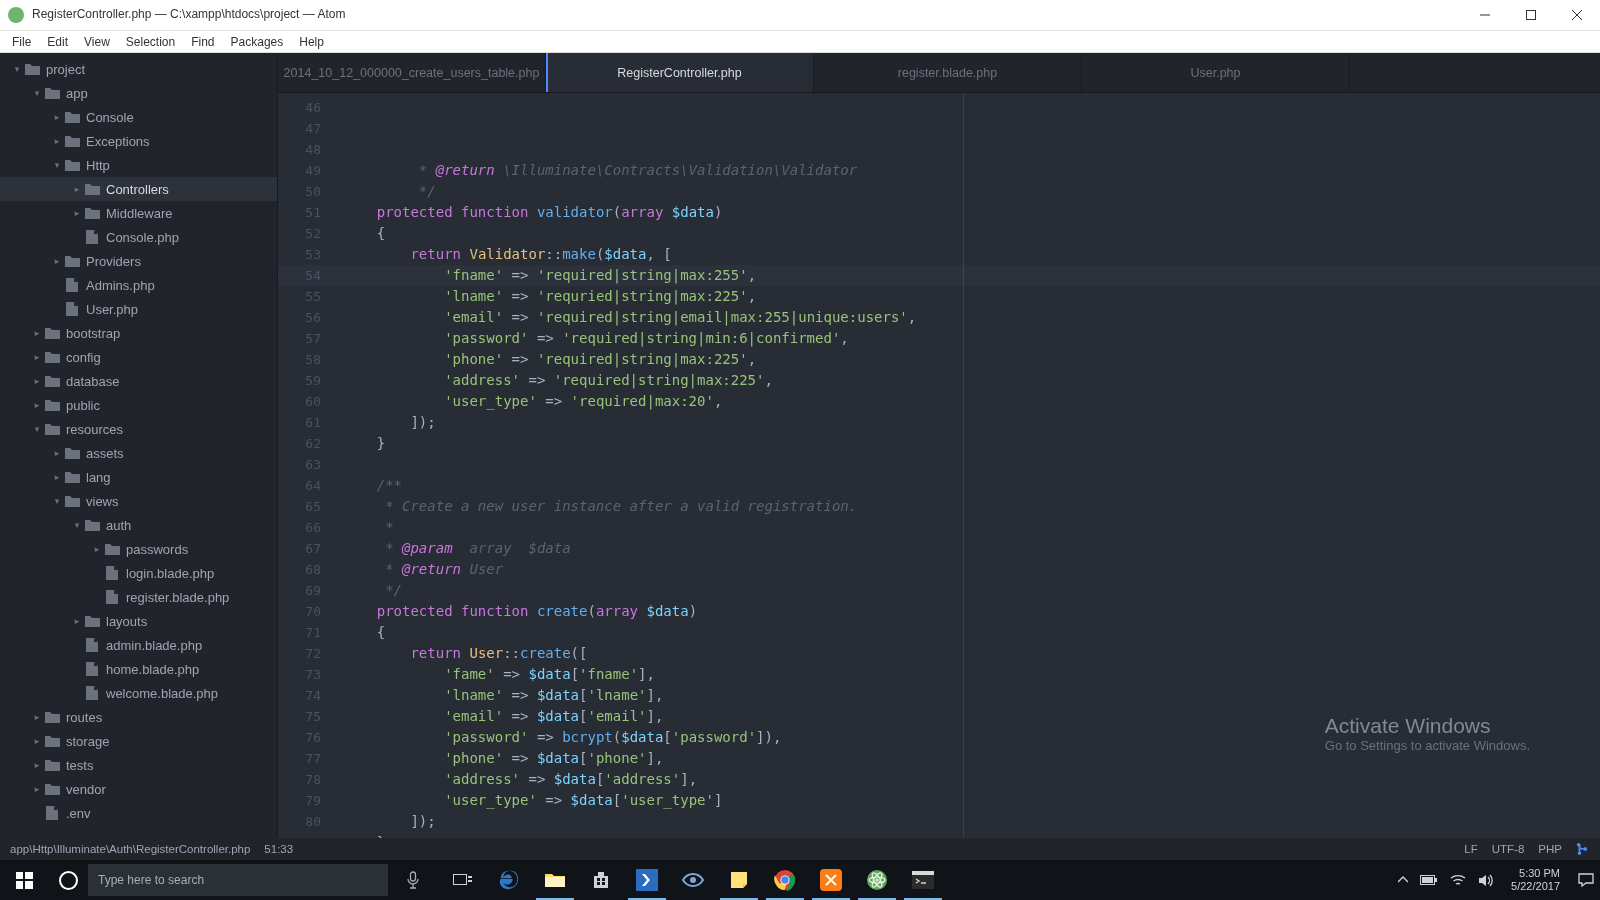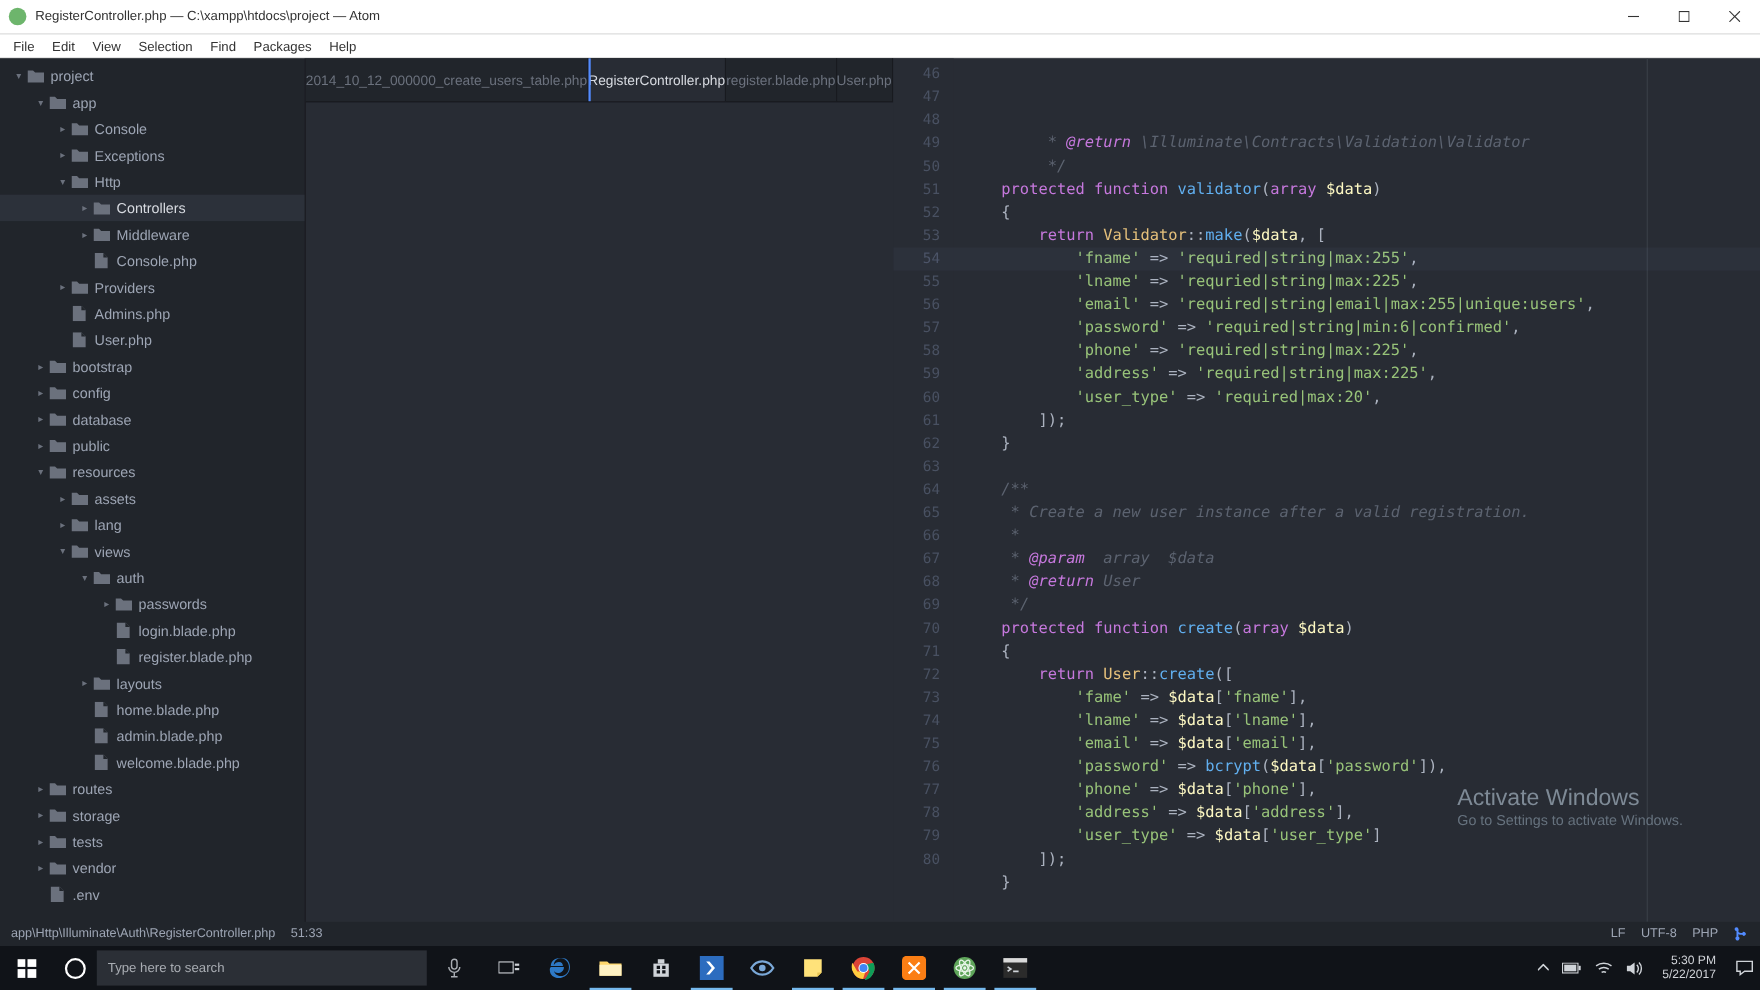--- a/index.html
+++ b/index.html
@@ -19,35 +19,35 @@
 .sidebar { width:278px; background:#21252b; color:#9da5b4; font-size:13px; overflow-y:auto; border-right:1px solid #181a1f; }
 .tree { padding-top:4px; }
 .tree-item { display:flex; align-items:center; height:24px; cursor:pointer; white-space:nowrap; }
 .tree-item.selected { background:#2c313a; color:#d7dae0; }
 .tree-arrow { width:14px; text-align:center; font-size:9px; color:#6b717d; display:inline-block; }
 .tree-icon { width:16px; height:16px; margin-right:6px; display:inline-flex; align-items:center; justify-content:center; }
 .folder-icon svg, .file-icon svg { fill:#6b717d; }
 .tree-label { font-size:13px; }
 .indent-0{padding-left:10px}.indent-1{padding-left:30px}.indent-2{padding-left:50px}.indent-3{padding-left:70px}.indent-4{padding-left:90px}
 
-.editor-area { flex:1; display:flex; background:#282c34; position:relative; }
+.editor-area { flex:1; display:flex; flex-direction:column; background:#282c34; position:relative; }
 .tabs { height:40px; background:#21252b; display:flex; align-items:stretch; border-bottom:1px solid #181a1f; }
 .tab { flex:1; display:flex; align-items:center; justify-content:center; color:#6b717d; font-size:12.5px; border-right:1px solid #181a1f; cursor:pointer; position:relative; max-width:268px; }
 .tab:first-child { max-width:268px; }
 .tab.active { background:#282c34; color:#d7dae0; }
 .tab.active::before { content:""; position:absolute; left:0; top:0; bottom:0; width:2px; background:#528bff; }
 .editor-body { flex:1; display:flex; overflow:hidden; position:relative; font-family:"Menlo","Consolas",monospace; font-size:14px; line-height:21px; }
 .gutter { width:55px; background:#282c34; color:#495162; text-align:right; padding-right:12px; padding-top:4px; user-select:none; }
 .gutter-line { height:21px; font-size:13px; }
 .code { flex:1; padding-top:4px; padding-left:10px; color:#abb2bf; white-space:pre; position:relative; }
 .code-line { height:21px; position:relative; }
 .code-line.hl::before { content:""; position:absolute; left:-65px; right:-400px; top:0; bottom:0; background:rgba(153,187,255,0.04); }
 .wrap-guide { position:absolute; top:0; bottom:0; left:630px; width:1px; background:#3b4048; }
 
-.c-key{color:#c678dd}.c-fn{color:#61afef}.c-class{color:#e5c07b}.c-str{color:#98c379}.c-var{color:#fef9c3}.c-cm{color:#5c6370;font-style:italic}.c-pun{color:#abb2bf}.c-doc{color:#c678dd;font-style:italic}.c-doctype{color:#5c6370;font-style:italic}
+.c-key{color:#c678dd}.c-fn{color:#61afef}.c-class{color:#e5c07b}.c-str{color:#98c379}.c-var{color:#7dd3fc}.c-cm{color:#5c6370;font-style:italic}.c-pun{color:#abb2bf}.c-doc{color:#c678dd;font-style:italic}.c-doctype{color:#5c6370;font-style:italic}
 
 .statusbar { height:22px; background:#21252b; color:#9da5b4; font-size:11.5px; display:flex; align-items:center; padding:0 10px; justify-content:space-between; }
 .statusbar-left, .statusbar-right { display:flex; gap:14px; align-items:center; }
 .branch-dirty { color:#528bff; }
 
 .watermark { position:absolute; right:70px; bottom:85px; color:#66727e; pointer-events:none; }
 .watermark h3 { font-size:21px; font-weight:400; color:#7e8a96; }
 .watermark p { font-size:13px; }
 
 .taskbar { height:40px; background:#101318; display:flex; align-items:center; color:#fff; font-size:12px; }
@@ -329,31 +329,31 @@
           <span class="tree-label">layouts</span>
         </div>
         <div class="tree-item indent-3">
           <span class="tree-arrow"></span>
           <span class="tree-icon file-icon">
             <svg width="12" height="14" viewBox="0 0 12 14">
               <path d="M0 0h8l4 4v10H0z"></path>
               <path fill="#21252b" d="M8 0v4h4z"></path>
             </svg>
           </span>
+          <span class="tree-label">admin.blade.php</span>
+        </div>
+        <div class="tree-item indent-3">
+          <span class="tree-arrow"></span>
+          <span class="tree-icon file-icon">
+            <svg width="12" height="14" viewBox="0 0 12 14">
+              <path d="M0 0h8l4 4v10H0z"></path>
+              <path fill="#21252b" d="M8 0v4h4z"></path>
+            </svg>
+          </span>
           <span class="tree-label">home.blade.php</span>
-        </div>
-        <div class="tree-item indent-3">
-          <span class="tree-arrow"></span>
-          <span class="tree-icon file-icon">
-            <svg width="12" height="14" viewBox="0 0 12 14">
-              <path d="M0 0h8l4 4v10H0z"></path>
-              <path fill="#21252b" d="M8 0v4h4z"></path>
-            </svg>
-          </span>
-          <span class="tree-label">admin.blade.php</span>
         </div>
         <div class="tree-item indent-3">
           <span class="tree-arrow"></span>
           <span class="tree-icon file-icon">
             <svg width="12" height="14" viewBox="0 0 12 14">
               <path d="M0 0h8l4 4v10H0z"></path>
               <path fill="#21252b" d="M8 0v4h4z"></path>
             </svg>
           </span>
           <span class="tree-label">welcome.blade.php</span>

